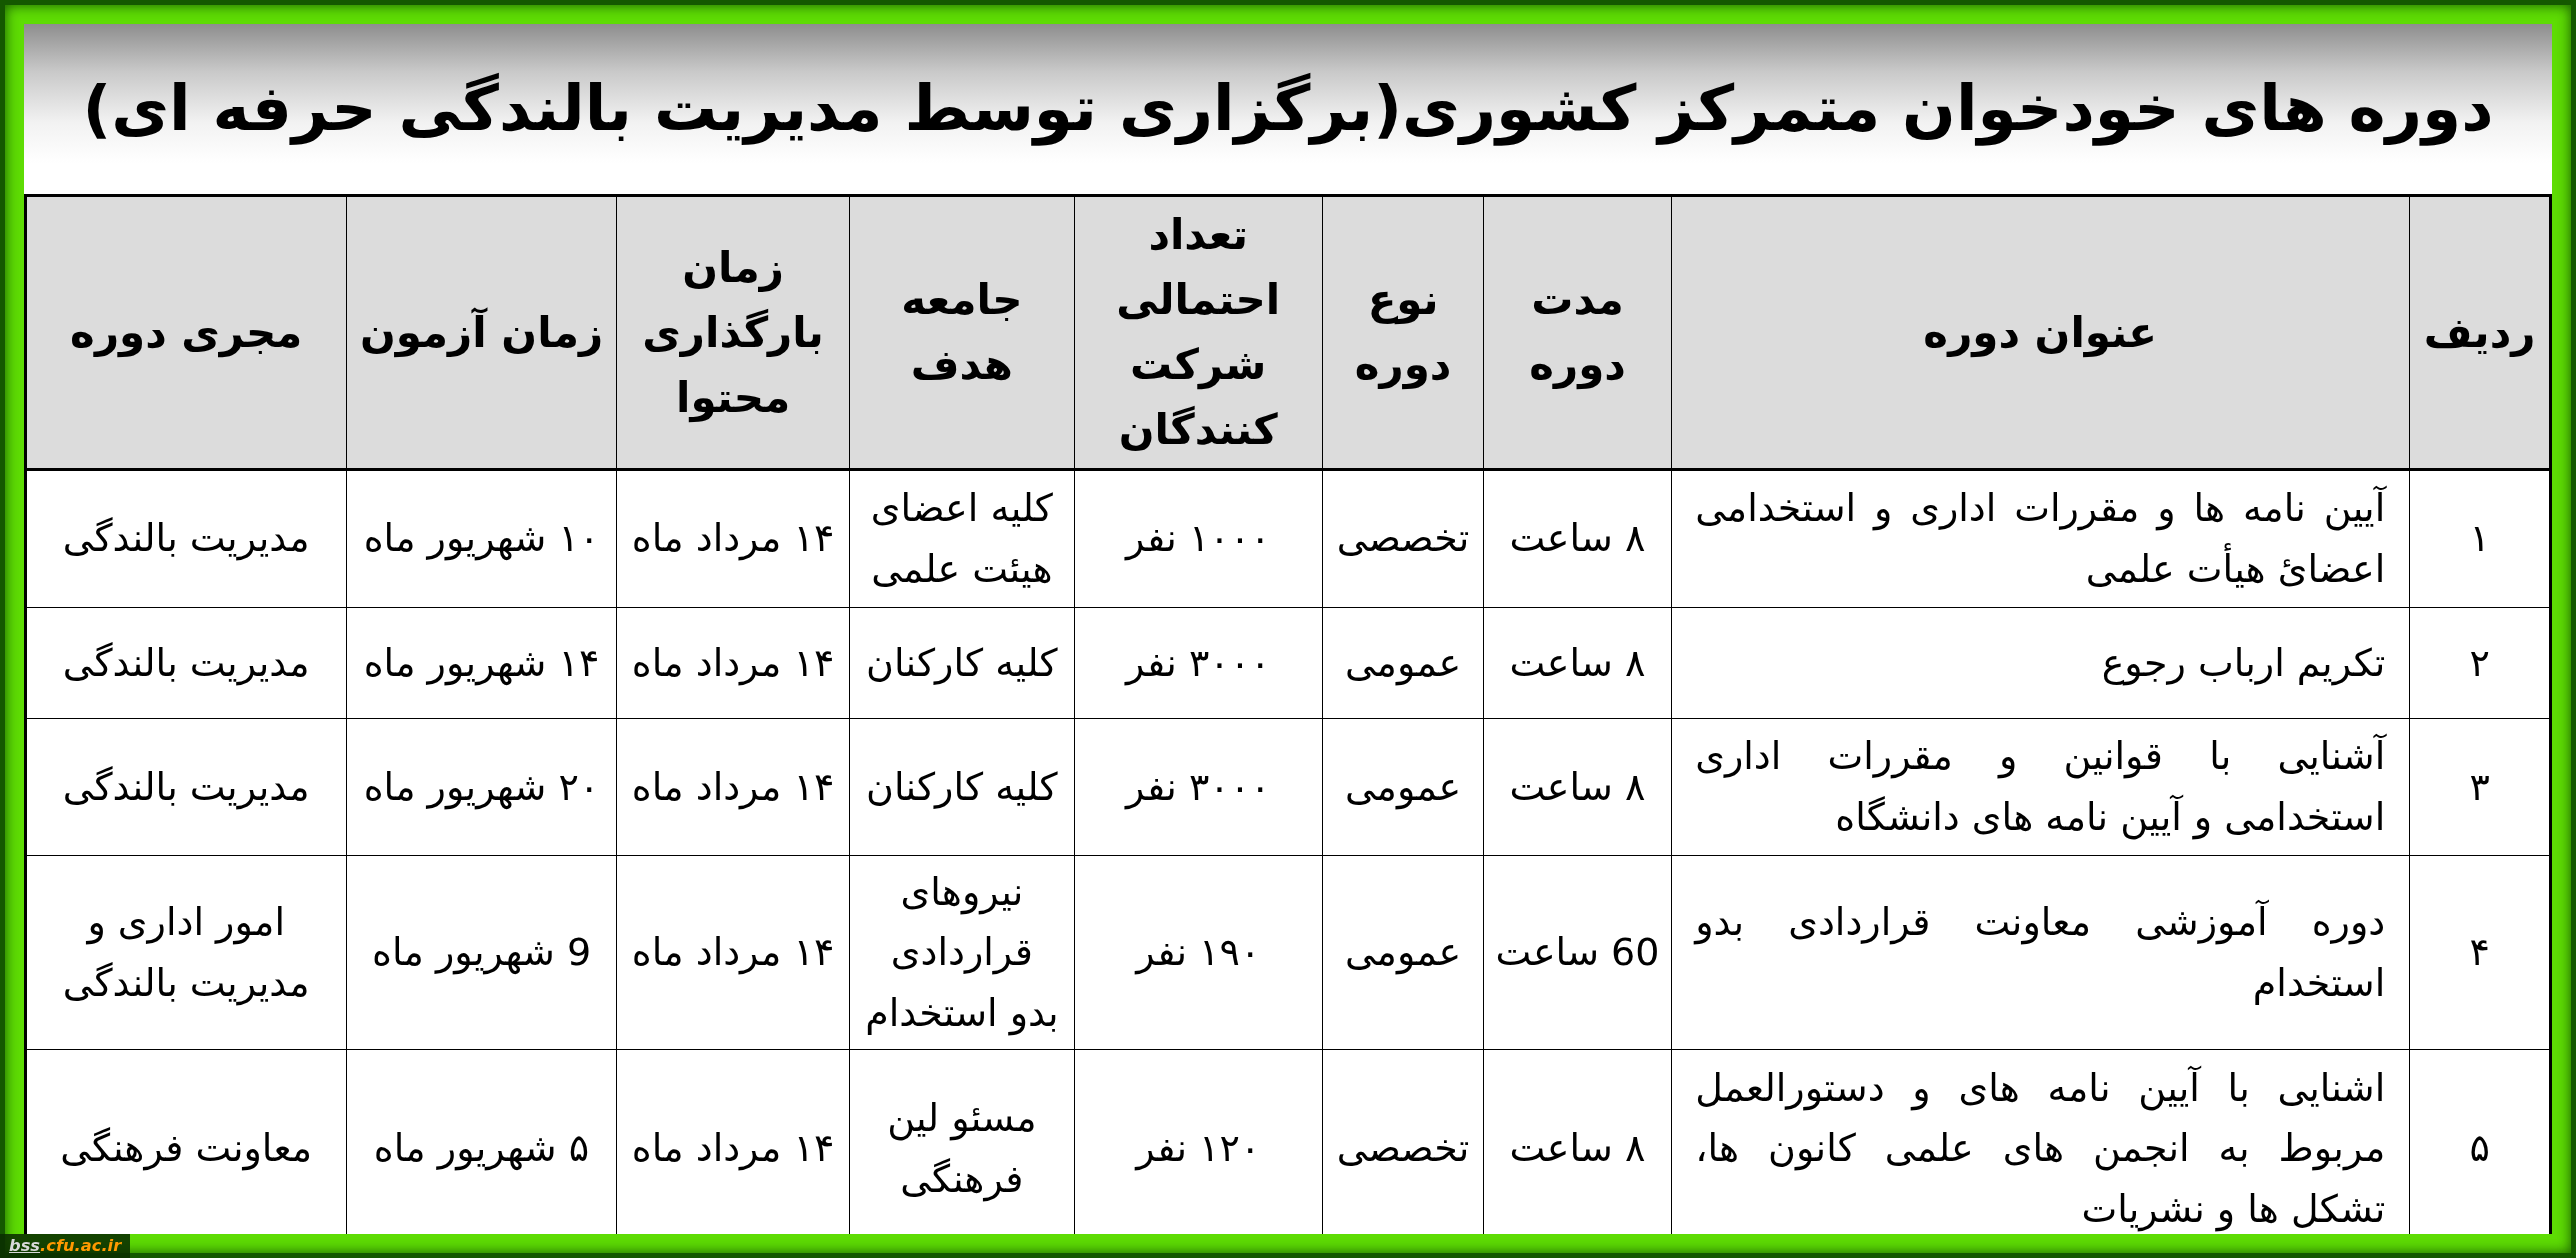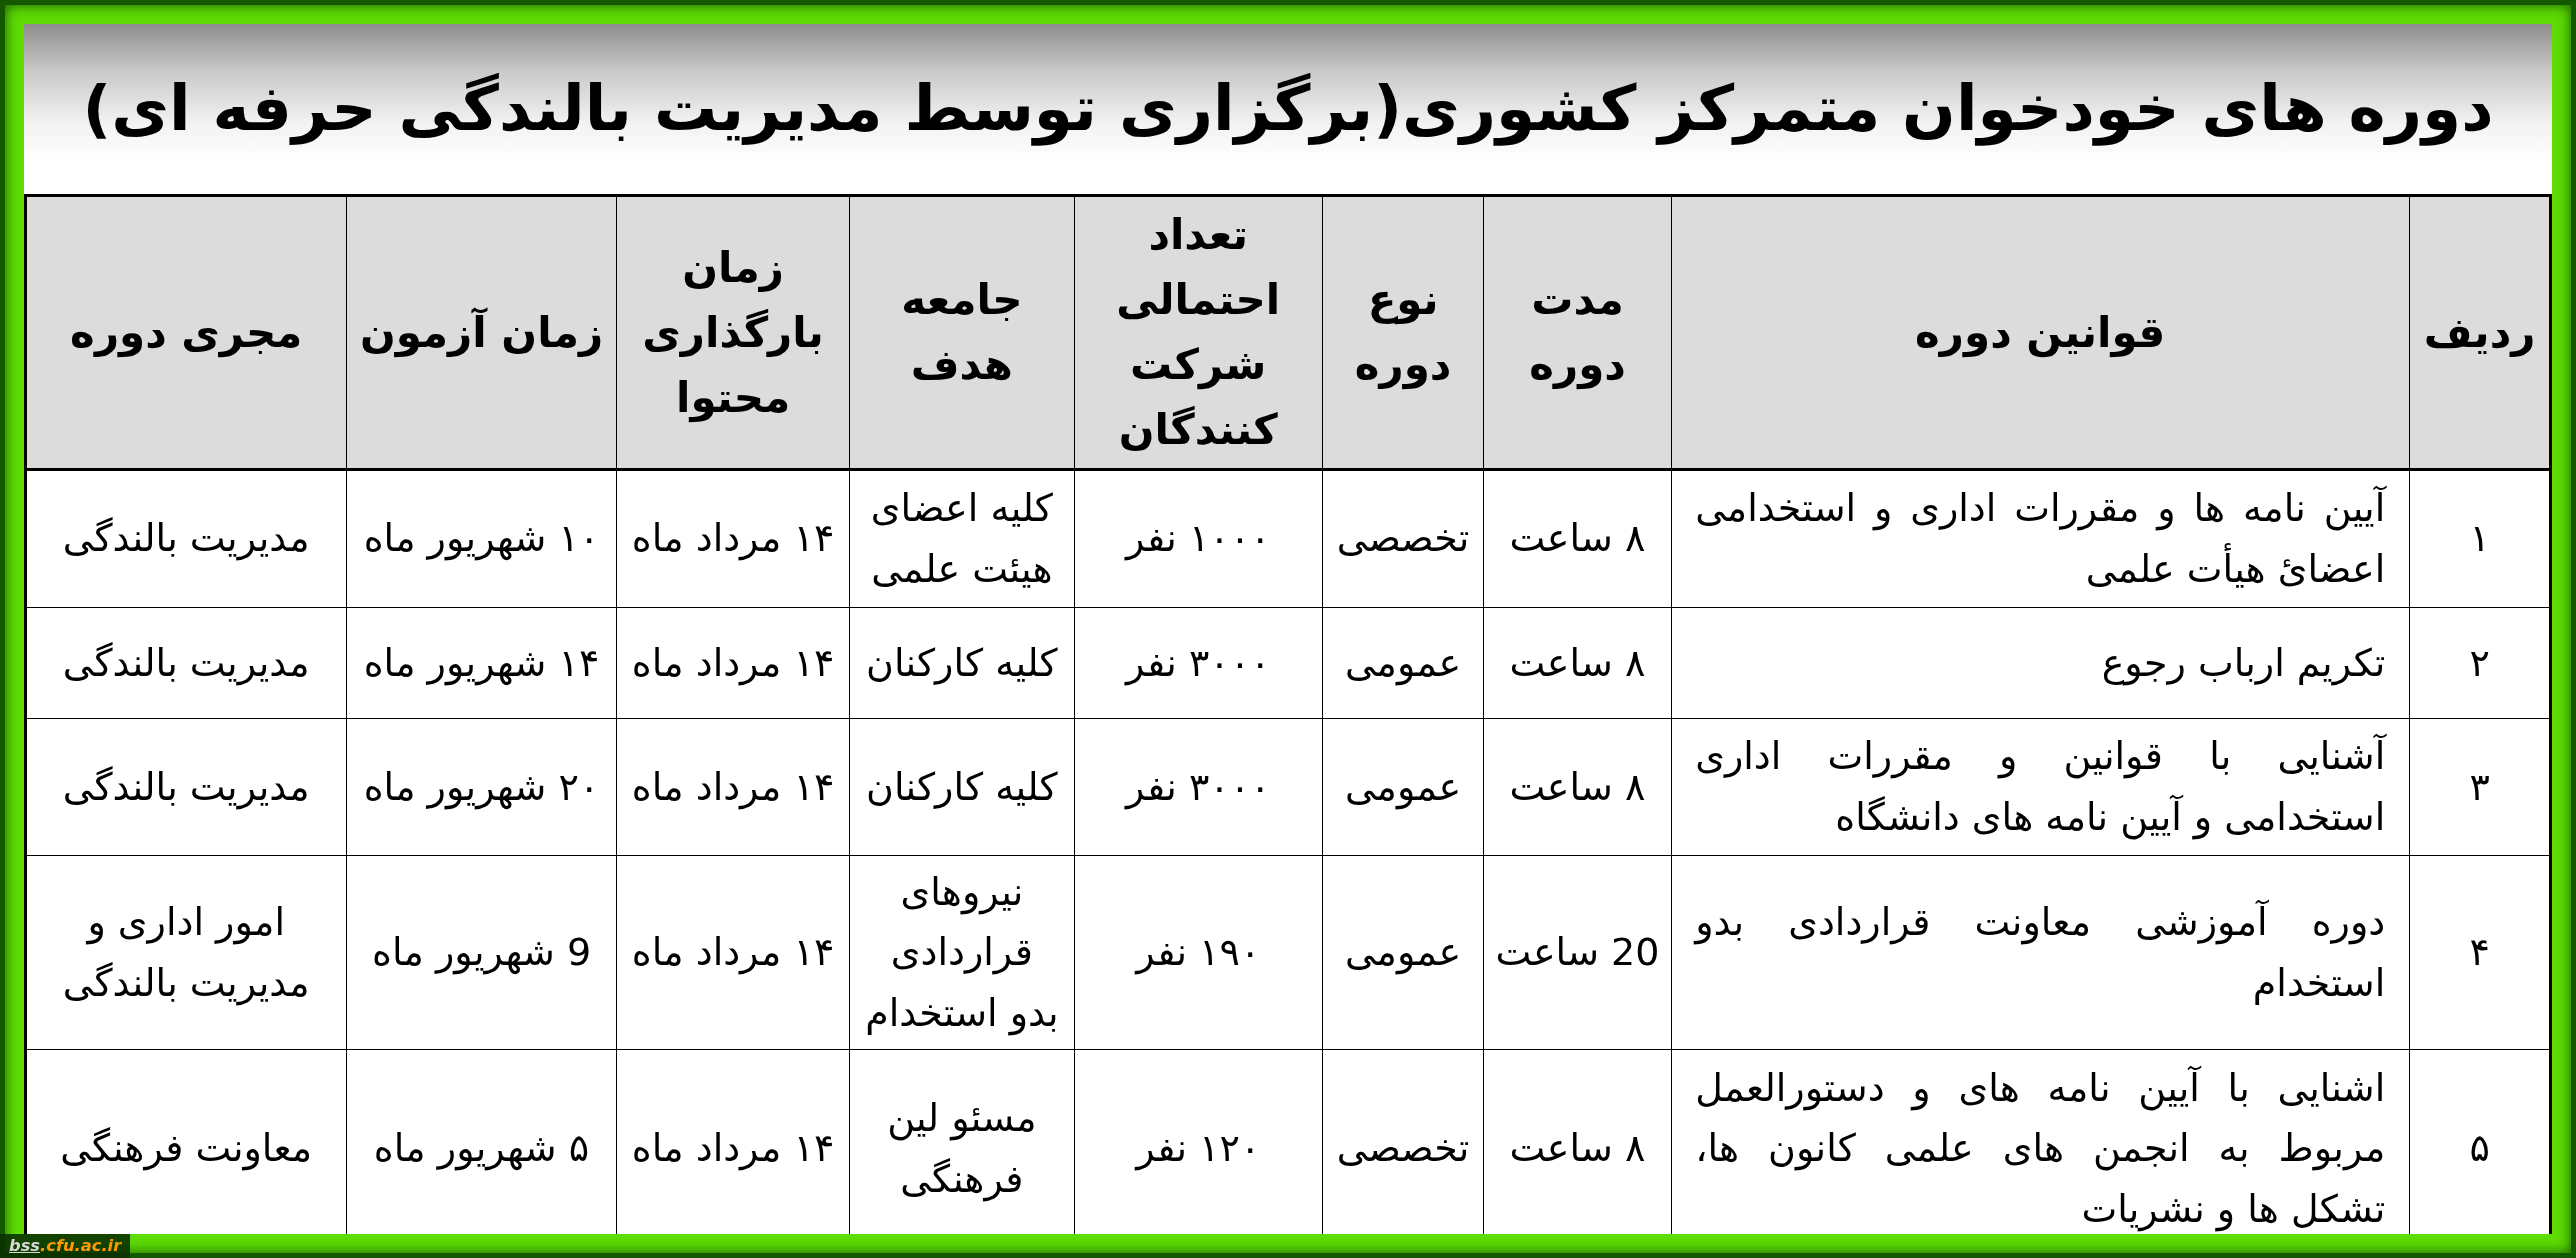--- a/index.html
+++ b/index.html
@@ -110,21 +110,21 @@
         <col class="c-type">
           <col class="c-part">
           <col class="c-target">
         <col class="c-upload">
           <col class="c-exam">
           <col class="c-organizer">
       </colgroup>
       <thead>
         <tr id="header-row">
             <th>ردیف</th>
-            <th>قوانین دوره</th>
+            <th>عنوان دوره</th>
             <th>مدت دوره</th>
             <th>نوع دوره</th>
             <th>تعداد احتمالی شرکت کنندگان</th>
             <th>جامعه هدف</th>
             <th>زمان بارگذاری محتوا</th>
             <th>زمان آزمون</th>
             <th>مجری دوره</th>
           </tr>
       </thead>
       <tbody id="table-body">
@@ -157,21 +157,21 @@
     <td data-field="course_type">عمومی</td>
     <td data-field="participants">۳۰۰۰ نفر</td>
     <td data-field="target_group">کلیه کارکنان</td>
     <td data-field="content_upload_time">۱۴ مرداد ماه</td>
     <td data-field="exam_time">۲۰ شهریور ماه</td>
     <td data-field="organizer">مدیریت بالندگی</td>
   </tr>
           <tr>
     <td data-field="num">۴</td>
     <td data-field="course_title">دوره آموزشی معاونت قراردادی بدو استخدام</td>
-    <td data-field="duration">20 ساعت</td>
+    <td data-field="duration">60 ساعت</td>
     <td data-field="course_type">عمومی</td>
     <td data-field="participants">۱۹۰ نفر</td>
     <td data-field="target_group">نیروهای قراردادی بدو استخدام</td>
     <td data-field="content_upload_time">۱۴ مرداد ماه</td>
     <td data-field="exam_time">9 شهریور ماه</td>
     <td data-field="organizer">امور اداری و مدیریت بالندگی</td>
   </tr>
           <tr>
     <td data-field="num">۵</td>
     <td data-field="course_title">اشنایی با آیین نامه های و دستورالعمل مربوط به انجمن های علمی کانون ها، تشکل ها و نشریات</td>

